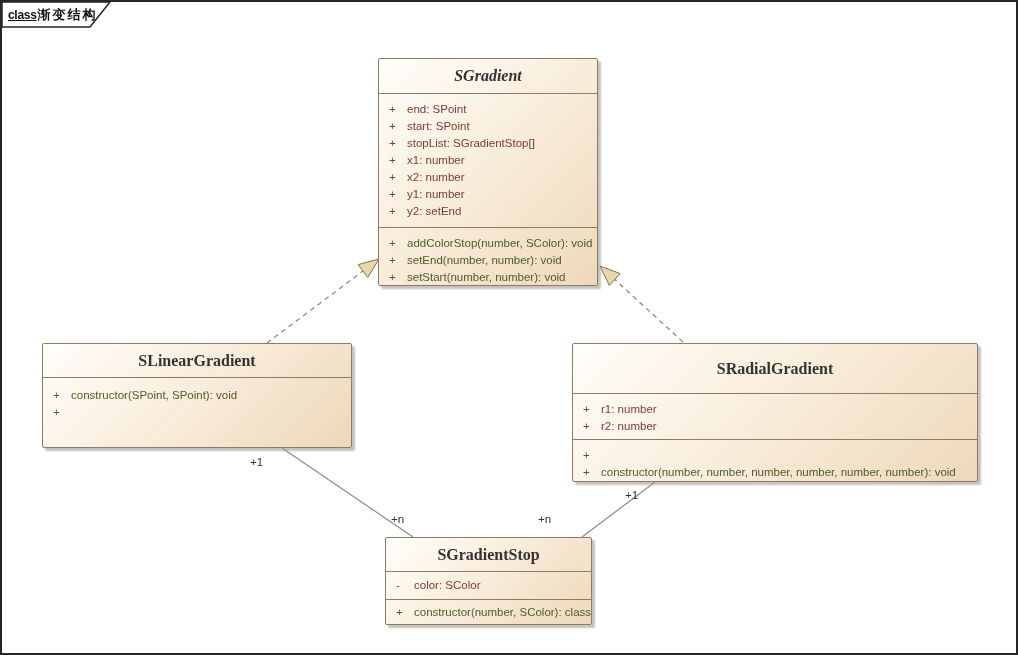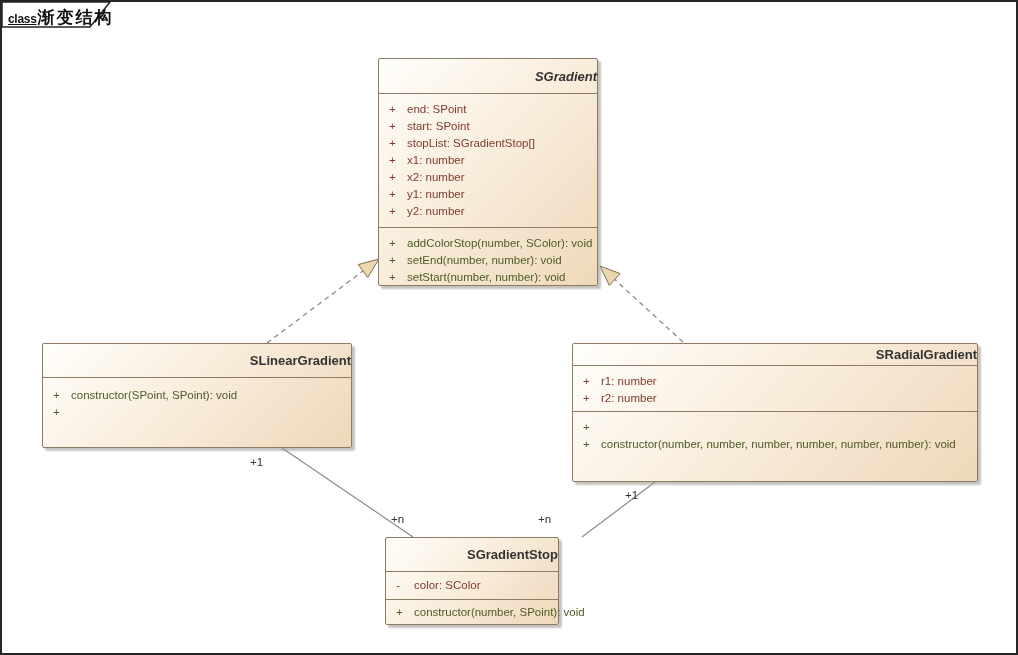--- a/index.html
+++ b/index.html
@@ -7,32 +7,32 @@
     position:relative;width:1018px;height:655px;background:#ffffff;
     font-family:"Liberation Sans",sans-serif;overflow:hidden;
   }
   #frame-border{position:absolute;inset:0;border:2px solid #262626;pointer-events:none;}
   #connector-layer{position:absolute;left:0;top:0;width:1018px;height:655px;}
   #frame-label{
     position:absolute;left:8px;top:6px;width:96px;font-size:12px;color:#111;
     white-space:nowrap;letter-spacing:-0.3px;
   }
   #frame-label .kw{font-weight:bold;font-size:12px;margin-right:1px;text-decoration:underline;}
-  #frame-label .ttl{font-weight:bold;font-size:17px;letter-spacing:2px;}
+  #frame-label .ttl{font-weight:bold;font-size:13px;letter-spacing:2px;}
   .uml-class{
     position:absolute;box-sizing:border-box;
     background:linear-gradient(135deg,#fffefb 0%,#f9eedd 45%,#eed8ba 100%);
     border:1px solid #8d7b63;border-radius:2px;
     box-shadow:3px 3px 2px rgba(150,145,138,0.55);
     display:flex;flex-direction:column;
   }
   .class-title{
     box-sizing:border-box;border-bottom:1px solid #8d7b63;flex:0 0 auto;
-    display:flex;align-items:center;justify-content:flex-end;
-    font-weight:bold;font-size:13px;color:#333;
+    display:flex;align-items:center;justify-content:center;
+    font-weight:bold;font-size:16px;color:#333;font-family:Liberation Serif, serif;
   }
   .abstract .title-text{font-style:italic;}
   .compartment{box-sizing:border-box;flex:0 0 auto;overflow:visible;}
   .compartment.with-sep{border-bottom:1px solid #8d7b63;}
   .row{display:flex;height:17px;line-height:17px;font-size:11.5px;white-space:nowrap;}
   .row .vis{width:18px;padding-left:10px;flex:0 0 auto;}
   .attr-row{color:#7f3b2d;}
   .op-row{color:#4e5c28;}
   .mult-label{position:absolute;font-size:11.5px;color:#333;white-space:nowrap;}
 </style>
@@ -84,21 +84,21 @@
       <div class="row attr-row">
           <span class="vis">+</span>
           <span>x2: number</span>
         </div>
       <div class="row attr-row">
           <span class="vis">+</span>
           <span>y1: number</span>
         </div>
       <div class="row attr-row">
           <span class="vis">+</span>
-          <span>y2: number</span>
+          <span>y2: setEnd</span>
         </div>
     </div>
     <div class="compartment" style="height:59px;padding-top:7px;">
       <div class="row op-row">
           <span class="vis">+</span>
           <span>addColorStop(number, SColor): void</span>
         </div>
       <div class="row op-row">
           <span class="vis">+</span>
           <span>setEnd(number, number): void</span>
@@ -119,21 +119,21 @@
           <span class="vis">+</span>
           <span>constructor(SPoint, SPoint): void</span>
         </div>
       <div class="row op-row">
           <span class="vis">+</span>
         </div>
     </div>
   </div>
 
   <div class="uml-class" style="left:572px;top:343px;width:406px;height:139px;">
-    <div class="class-title" style="height:22px;">
+    <div class="class-title" style="height:50px;">
       <span class="title-text">SRadialGradient</span>
     </div>
     <div class="compartment with-sep" style="height:46px;padding-top:7px;">
       <div class="row attr-row">
           <span class="vis">+</span>
           <span>r1: number</span>
         </div>
       <div class="row attr-row">
           <span class="vis">+</span>
           <span>r2: number</span>
@@ -143,34 +143,34 @@
       <div class="row op-row">
           <span class="vis">+</span>
         </div>
       <div class="row op-row">
           <span class="vis">+</span>
           <span>constructor(number, number, number, number, number, number): void</span>
         </div>
     </div>
   </div>
 
-  <div class="uml-class" style="left:385px;top:537px;width:174px;height:88px;">
+  <div class="uml-class" style="left:385px;top:537px;width:207px;height:88px;">
     <div class="class-title" style="height:34px;">
       <span class="title-text">SGradientStop</span>
     </div>
     <div class="compartment with-sep" style="height:28px;padding-top:5px;">
       <div class="row attr-row">
           <span class="vis">-</span>
           <span>color: SColor</span>
         </div>
     </div>
     <div class="compartment" style="height:26px;padding-top:4px;">
       <div class="row op-row">
           <span class="vis">+</span>
-          <span>constructor(number, SPoint): void</span>
+          <span>constructor(number, SColor): class</span>
         </div>
     </div>
   </div>
 
   <div class="mult-label" style="left:250px;top:456px;">+1</div>
   <div class="mult-label" style="left:391px;top:513px;">+n</div>
   <div class="mult-label" style="left:538px;top:513px;">+n</div>
   <div class="mult-label" style="left:625px;top:489px;">+1</div>
 
   <div id="frame-border"></div>

